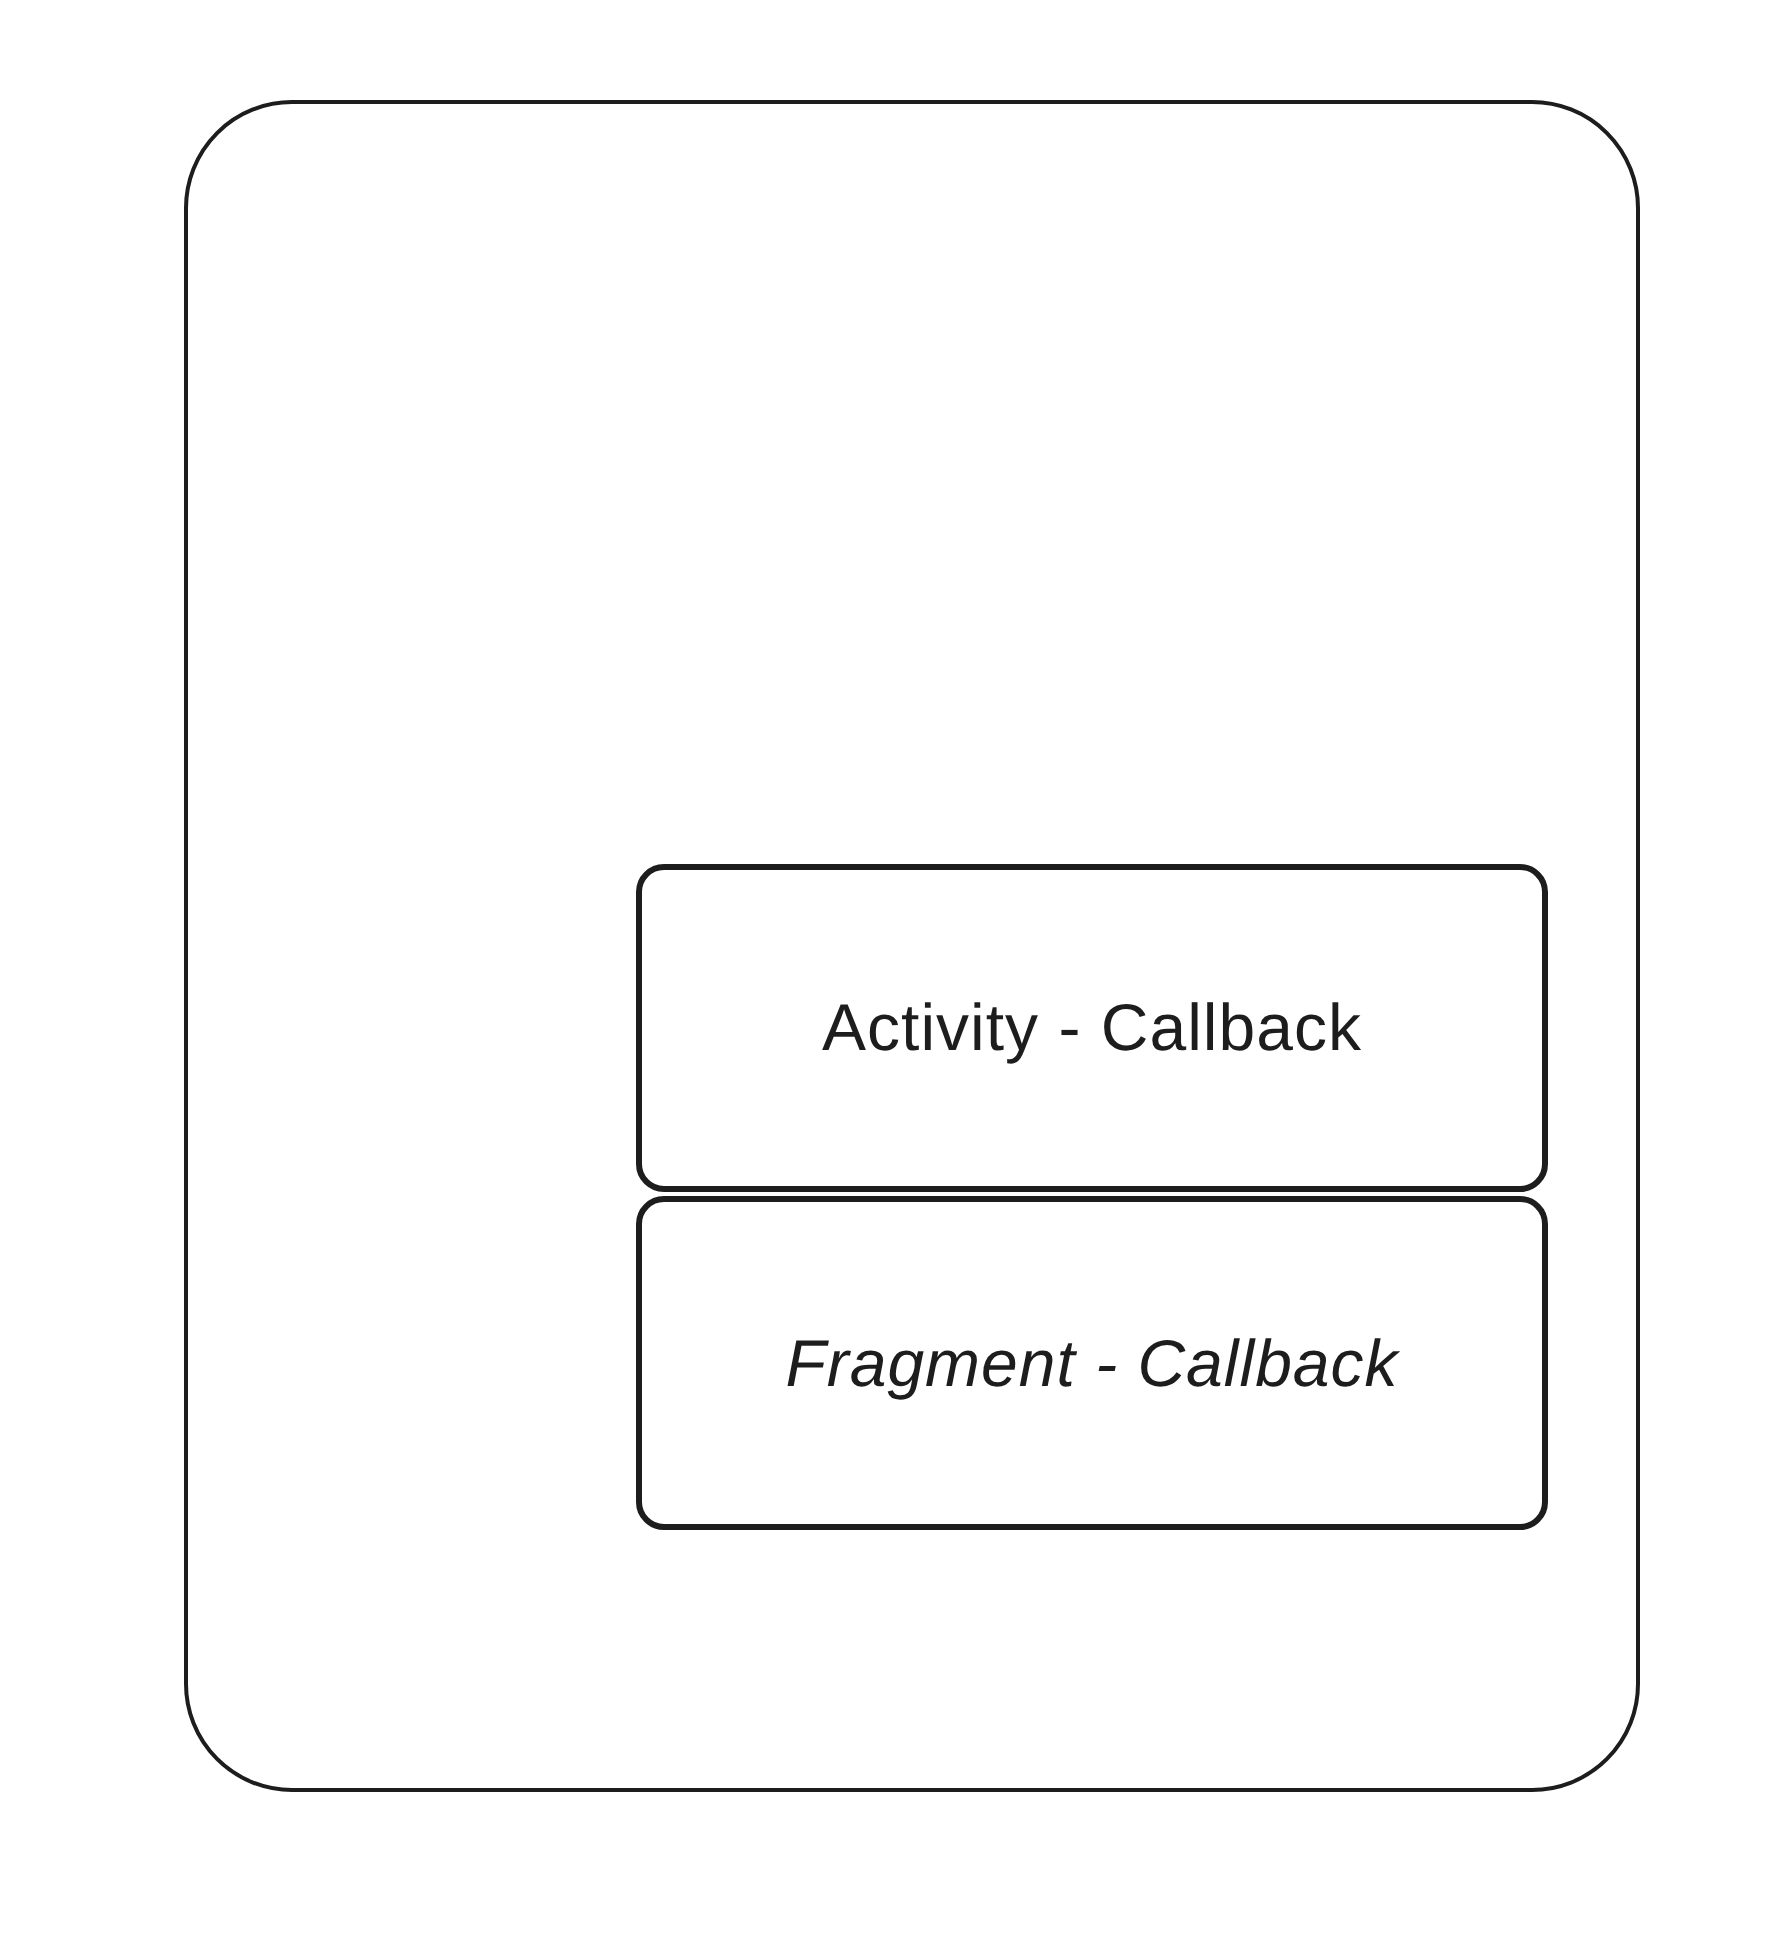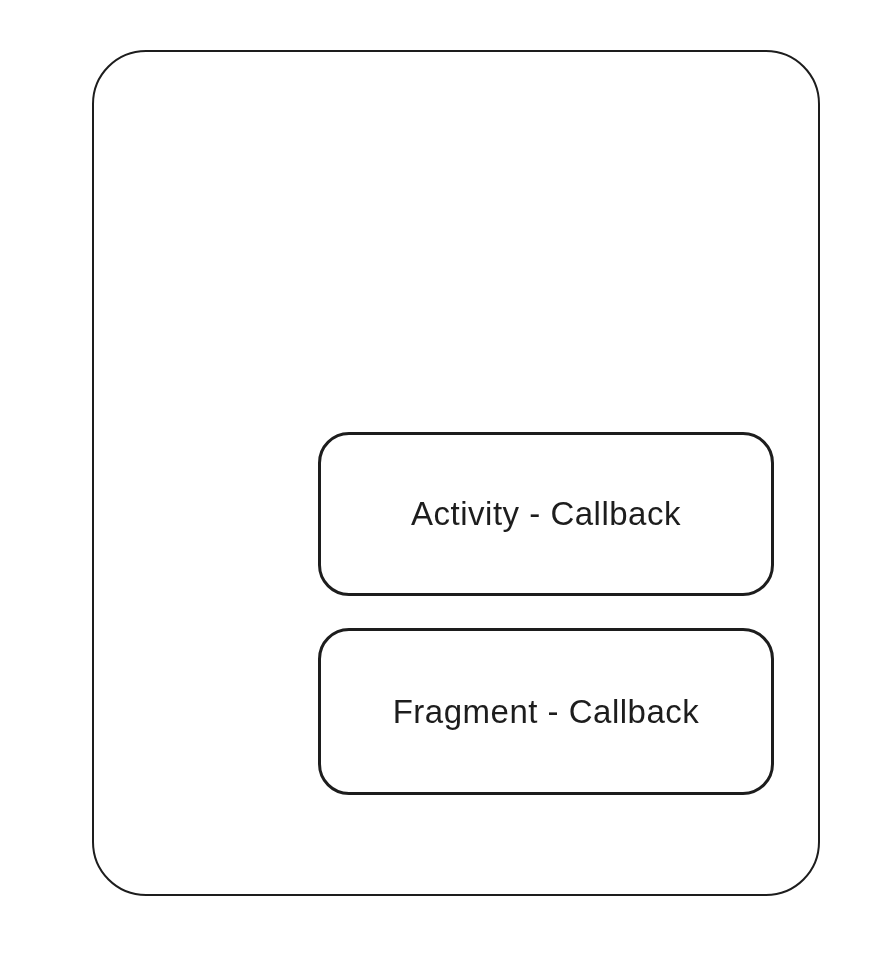--- a/index.html
+++ b/index.html
@@ -23,37 +23,38 @@
     height: 846px;
     box-sizing: border-box;
     border: 2.5px solid #1d1d1d;
     border-radius: 54px;
     background: #ffffff;
   }
   .node {
     position: absolute;
     box-sizing: border-box;
     border: 3px solid #1d1d1d;
-    border-radius: 31px;
+    border-radius: 14px;
     background: #ffffff;
     display: flex;
     align-items: center;
     justify-content: center;
   }
   .node-activity {
     left: 224px;
     top: 380px;
     width: 456px;
     height: 164px;
   }
   .node-fragment {
     left: 224px;
-    top: 576px;
+    top: 546px;
     width: 456px;
     height: 167px;
+    font-style: italic;
   }
   .node-label {
     font-size: 33px;
     color: #1d1d1d;
     letter-spacing: 0.5px;
     white-space: nowrap;
   }
 </style>
 </head>
 <body>

